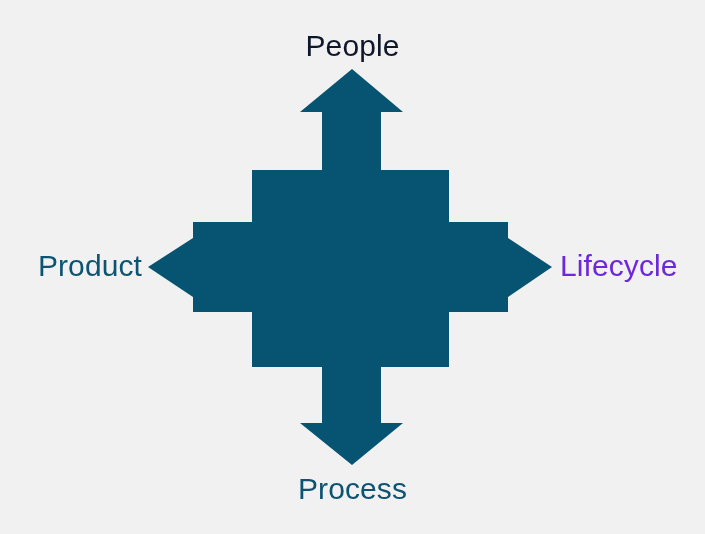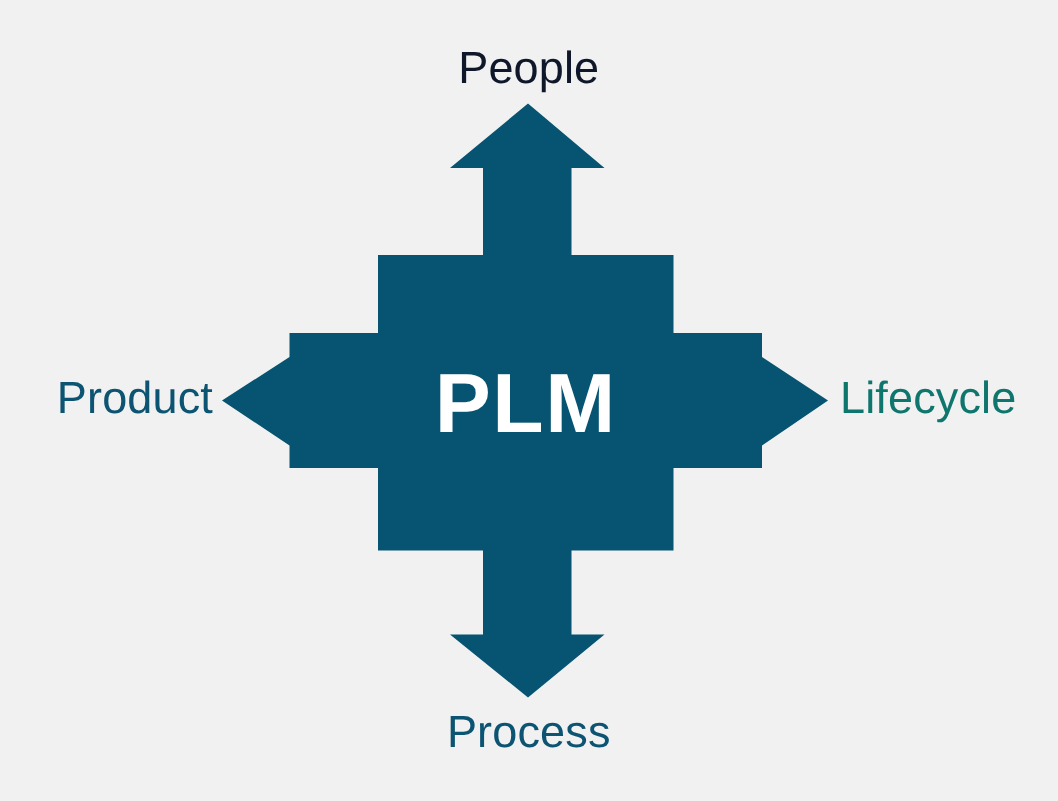--- a/index.html
+++ b/index.html
@@ -81,23 +81,22 @@
 </style>
 </head>
 <body style="background: rgb(241, 241, 241);">
 
 <div id="stage" style="background: rgb(241, 241, 241);">
 
   <svg id="arrow-svg" viewBox="0 0 705 534" aria-hidden="true">
     <path id="arrow-path" fill="#065471" shape-rendering="geometricPrecision" d="M 352,69 L 403,112 L 381,112 L 381,170 L 449,170 L 449,222 L 508,222 L 508,238 L 552,267 L 508,297 L 508,312 L 449,312 L 449,367 L 381,367 L 381,423 L 403,423 L 352,465 L 300,423 L 322,423 L 322,367 L 252,367 L 252,312 L 193,312 L 193,297 L 148,267 L 193,238 L 193,222 L 252,222 L 252,170 L 322,170 L 322,112 L 300,112 Z"></path>
   </svg>
 
-  <div class="center-text" style="color: rgb(255, 255, 255);">PLM</div>
 
   <div class="label label-top" style="color: #0f172a;">People</div>
 
-  <div class="label label-right" style="color: #0f766e;">Lifecycle</div>
+  <div class="label label-right" style="color: #6d28d9;">Lifecycle</div>
 
   <div class="label label-bottom" style="color: rgb(13, 84, 114);">Process</div>
 
   <div class="label label-left" style="color: rgb(13, 84, 114);">Product</div>
 
 </div>
 
 </body></html>

